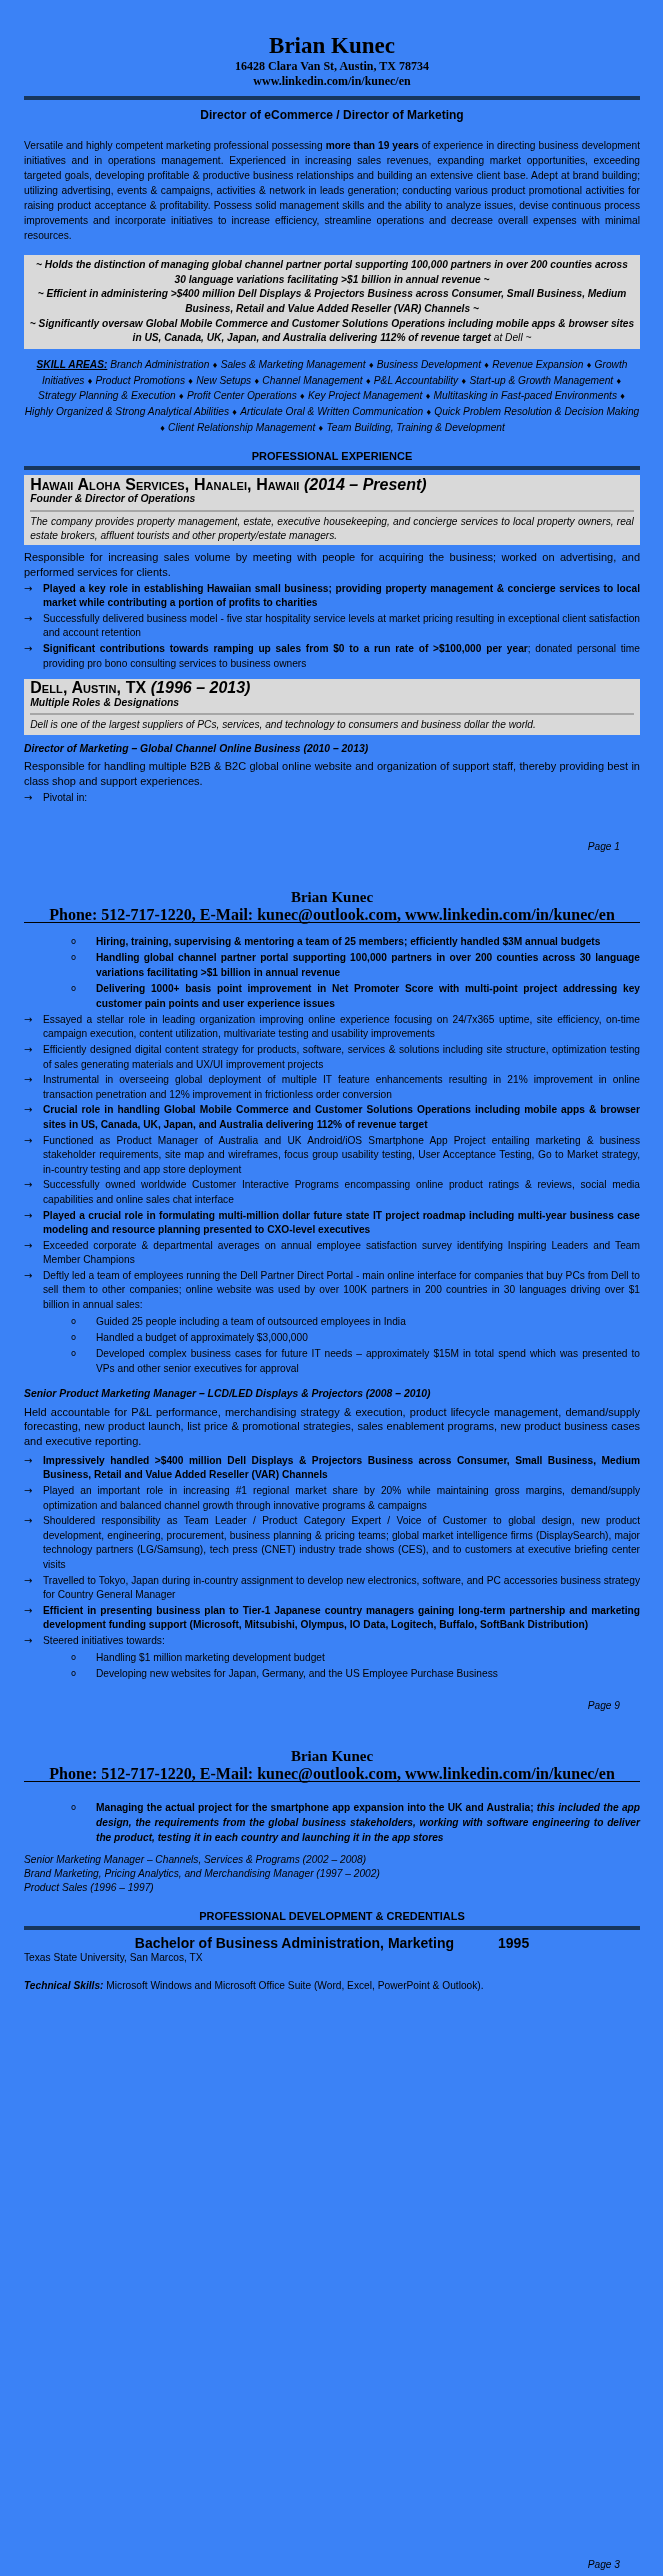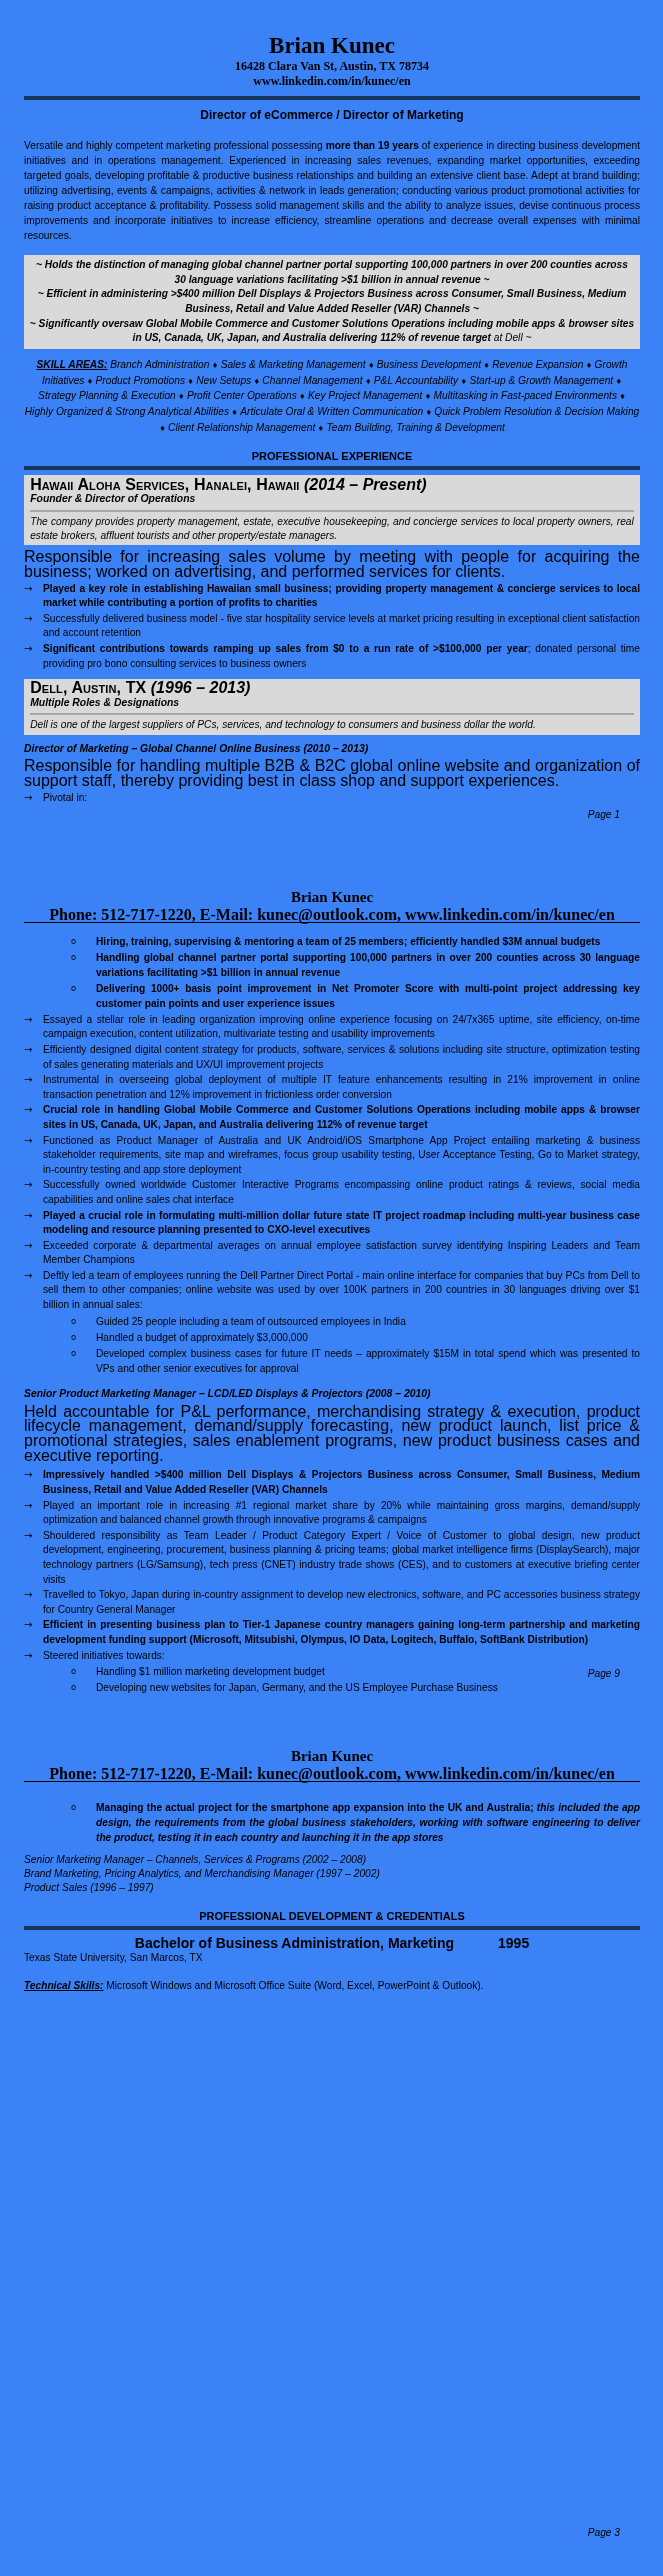--- a/index.html
+++ b/index.html
@@ -10,21 +10,21 @@
 
   
   .p1-name{margin-top:32px;font-family:"Liberation Serif",serif;font-weight:bold;font-size:23px;line-height:27px;text-align:center;}
   .p1-hline{font-family:"Liberation Serif",serif;font-weight:bold;font-size:12px;line-height:14.6px;text-align:center;}
   .navy-rule{margin-top:8.3px;height:3.6px;background:#17365D;}
   .navy-rule.thin-top{margin-top:3.1px;}
   .headline{margin-top:8.3px;font-weight:bold;font-size:12px;line-height:14.6px;text-align:center;}
 
   
   .para{margin-top:14.6px;font-size:10.2px;line-height:15px;text-align:justify;}
-  .intro{margin-top:5.2px;font-size:16px;line-height:14.6px;text-align:justify;}
+  .intro{margin-top:5.2px;font-size:11px;line-height:14.6px;text-align:justify;}
 
   
   .hlbox{margin-top:12.5px;background:#D9D9D9;padding:3.1px 5.2px;}
   .hl-line{font-size:10.2px;line-height:14.6px;font-style:italic;text-align:center;}
 
   
   .skills{margin-top:9.4px;font-size:10.2px;line-height:14.6px;font-style:italic;text-align:center;}
   .skills-label{font-weight:bold;text-decoration:underline;}
   .skill-sep{font-family:"DejaVu Sans",sans-serif;font-size:7.3px;}
 
@@ -59,24 +59,24 @@
 
   
   .p23-name{padding-top:30px;font-family:"Liberation Serif",serif;font-weight:bold;font-size:15px;line-height:17.7px;text-align:center;}
   .p23-contact{font-family:"Liberation Serif",serif;font-weight:bold;font-size:16px;line-height:15.6px;text-align:center;}
   .black-rule{height:1px;background:#000;}
 
   
   .degree-row{margin-top:6.2px;display:flex;justify-content:center;font-weight:bold;font-size:14px;line-height:14.6px;gap:44px;}
   .school{font-size:10.2px;line-height:14.6px;}
   .tech{margin-top:13.5px;font-size:10.2px;line-height:14.6px;}
-  .tech-label{font-weight:bold;font-style:italic;text-decoration:underline;}
-
-  
-  .page-footer{position:absolute;right:44px;top:808px;font-style:italic;font-size:10.2px;line-height:13.5px;}
+  .tech-label{font-weight:bold;font-style:italic;}
+
+  
+  .page-footer{position:absolute;right:44px;top:840px;font-style:italic;font-size:10.2px;line-height:13.5px;}
 </style>
 </head>
 <body>
 
 <div class="page">
   <div class="p1-name">Brian Kunec</div>
   <div class="p1-hline">16428 Clara Van St, Austin, TX 78734</div>
   <div class="p1-hline">www.linkedin.com/in/kunec/en</div>
   <div class="navy-rule"></div>
   <div class="headline">Director of eCommerce / Director of Marketing</div>

